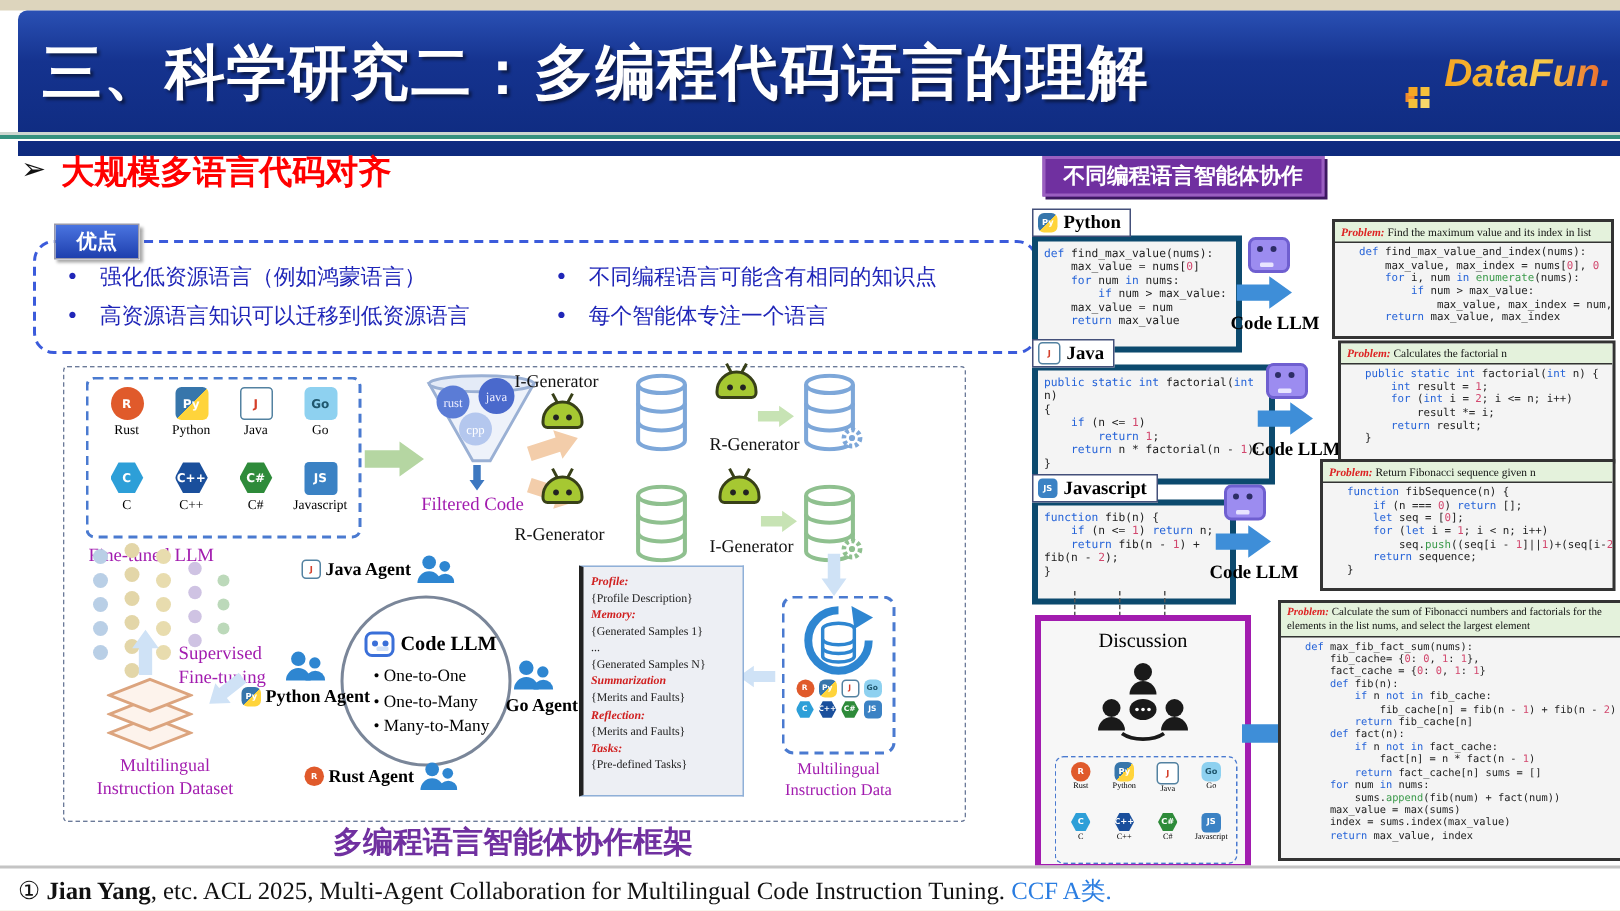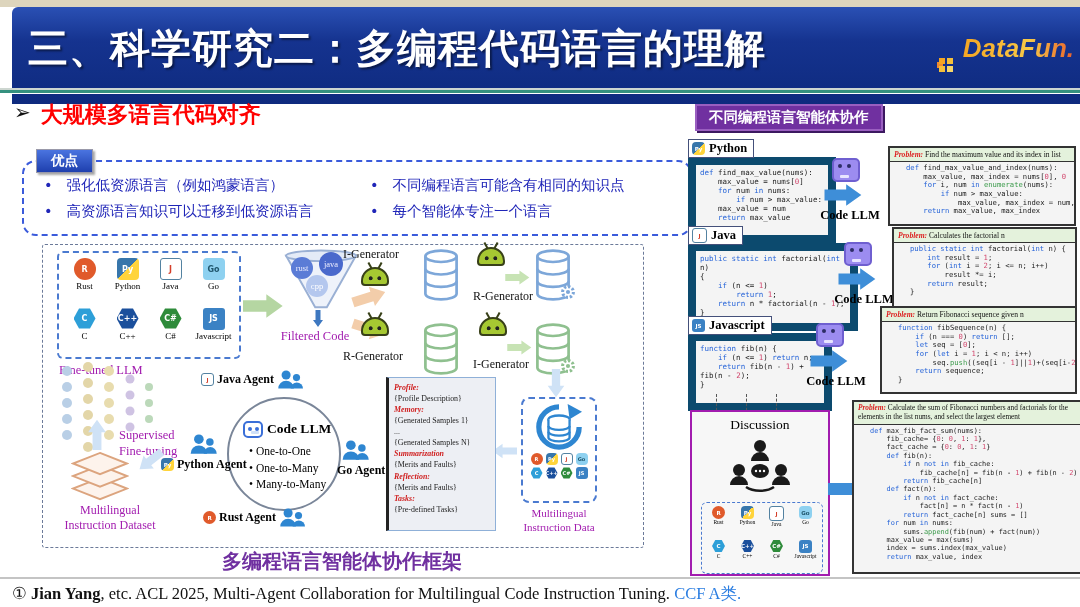--- a/index.html
+++ b/index.html
@@ -63,32 +63,32 @@
   .robot::after{content:"";position:absolute;left:6px;bottom:2px;width:9px;height:3px;background:#e8e4ff;border-radius:1px;}
   .robot.sm{width:20px;height:17px;background:#fff;border-color:#3a6fd8;}
   .robot.sm::before{background:#3a6fd8;box-shadow:7px 0 0 #3a6fd8;left:3px;}
   .robot.sm::after{background:#cfe0f8;width:8px;}
   .mid-box{position:absolute;left:478px;top:152px;width:76px;height:106px;border:2px dashed #4a7ad0;border-radius:8px;display:flex;flex-direction:column;align-items:center;padding-top:4px;gap:2px;}
   .mid-row{display:flex;gap:3px;}
   .caption{position:absolute;left:42px;top:548px;width:600px;text-align:center;color:#7030a0;font-size:20px;font-weight:bold;}
   
   .pbadge{position:absolute;left:695px;top:104px;background:#7030a0;color:#fff;font-size:14.5px;font-weight:bold;padding:2px 12px;border:2px solid #9a5fc0;box-shadow:2px 2px 0 #3c1860;}
   .lang-tab{position:absolute;background:#fff;border:1.6px solid #44507a;padding:1px 6px 1px 3px;font-family:"Liberation Serif",serif;font-weight:bold;font-size:12.5px;display:flex;gap:4px;align-items:center;z-index:2;}
-  .code-box{position:absolute;background:#f4f4f4;border:8px solid #0c4a6e;padding:3px 4px;font-family:"DejaVu Sans Mono",monospace;font-size:7.5px;line-height:1.2;white-space:pre;overflow:hidden;color:#222;}
+  .code-box{position:absolute;background:#f4f4f4;border:4px solid #0c4a6e;padding:3px 4px;font-family:"DejaVu Sans Mono",monospace;font-size:7.5px;line-height:1.2;white-space:pre;overflow:hidden;color:#222;}
   .prob-box{position:absolute;border:2px solid #333;background:#f4f4f4;display:flex;flex-direction:column;overflow:hidden;}
   .prob-head{background:#e4f2dc;border-bottom:1.5px solid #333;padding:2px 4px;font-family:"Liberation Serif",serif;font-size:7.6px;line-height:1.2;color:#111;}
   .plabel{color:#d22;font-style:italic;font-weight:bold;}
   .prob-code{padding:2px 16px;font-family:"DejaVu Sans Mono",monospace;font-size:7.2px;line-height:1.2;white-space:pre;color:#222;flex:1;}
   .kw{color:#2563d8;font-style:normal;}
   .num{color:#d2486e;font-style:normal;}
   .fn{color:#3a9a4a;font-style:normal;}
   .cllm{position:absolute;font-family:"Liberation Serif",serif;font-size:12.5px;font-weight:bold;text-align:center;}
   .dasharrow{position:absolute;width:0;height:26px;border-left:1.6px dashed #555;}
   .dasharrow::after{content:"";position:absolute;left:-4px;bottom:-6px;border:4px solid transparent;border-top:6px solid #222;}
-  .disc-box{position:absolute;left:690px;top:410px;width:136px;height:162px;border:2px solid #a21caf;background:#f7f7f7;}
+  .disc-box{position:absolute;left:690px;top:410px;width:136px;height:162px;border:4px solid #a21caf;background:#f7f7f7;}
   .disc-title{position:absolute;left:0;top:5px;width:100%;text-align:center;font-family:"Liberation Serif",serif;font-size:13.5px;}
   .disc-grid{position:absolute;left:9px;top:90px;width:116px;height:64px;border:1.5px dashed #4a7ad0;border-radius:6px;display:grid;grid-template-columns:repeat(4,1fr);padding:3px 2px;row-gap:1px;}
   .dg-cell{display:flex;flex-direction:column;align-items:center;}
   .dg-cell .nm{font-family:"Liberation Serif",serif;font-size:5.5px;white-space:nowrap;}
   .final-box{position:absolute;left:852px;top:400px;width:226px;height:170px;}
   .final-box .prob-head{font-size:7.3px;}
   .final-box .prob-code{font-size:6.9px;line-height:1.22;}
   
   .footer{position:absolute;left:0;top:577px;width:1080px;height:30px;border-top:2px solid #c4c4c4;background:#fff;}
   .cite{position:absolute;left:12px;top:4px;font-family:"Liberation Serif",serif;font-size:16.5px;color:#111;}

